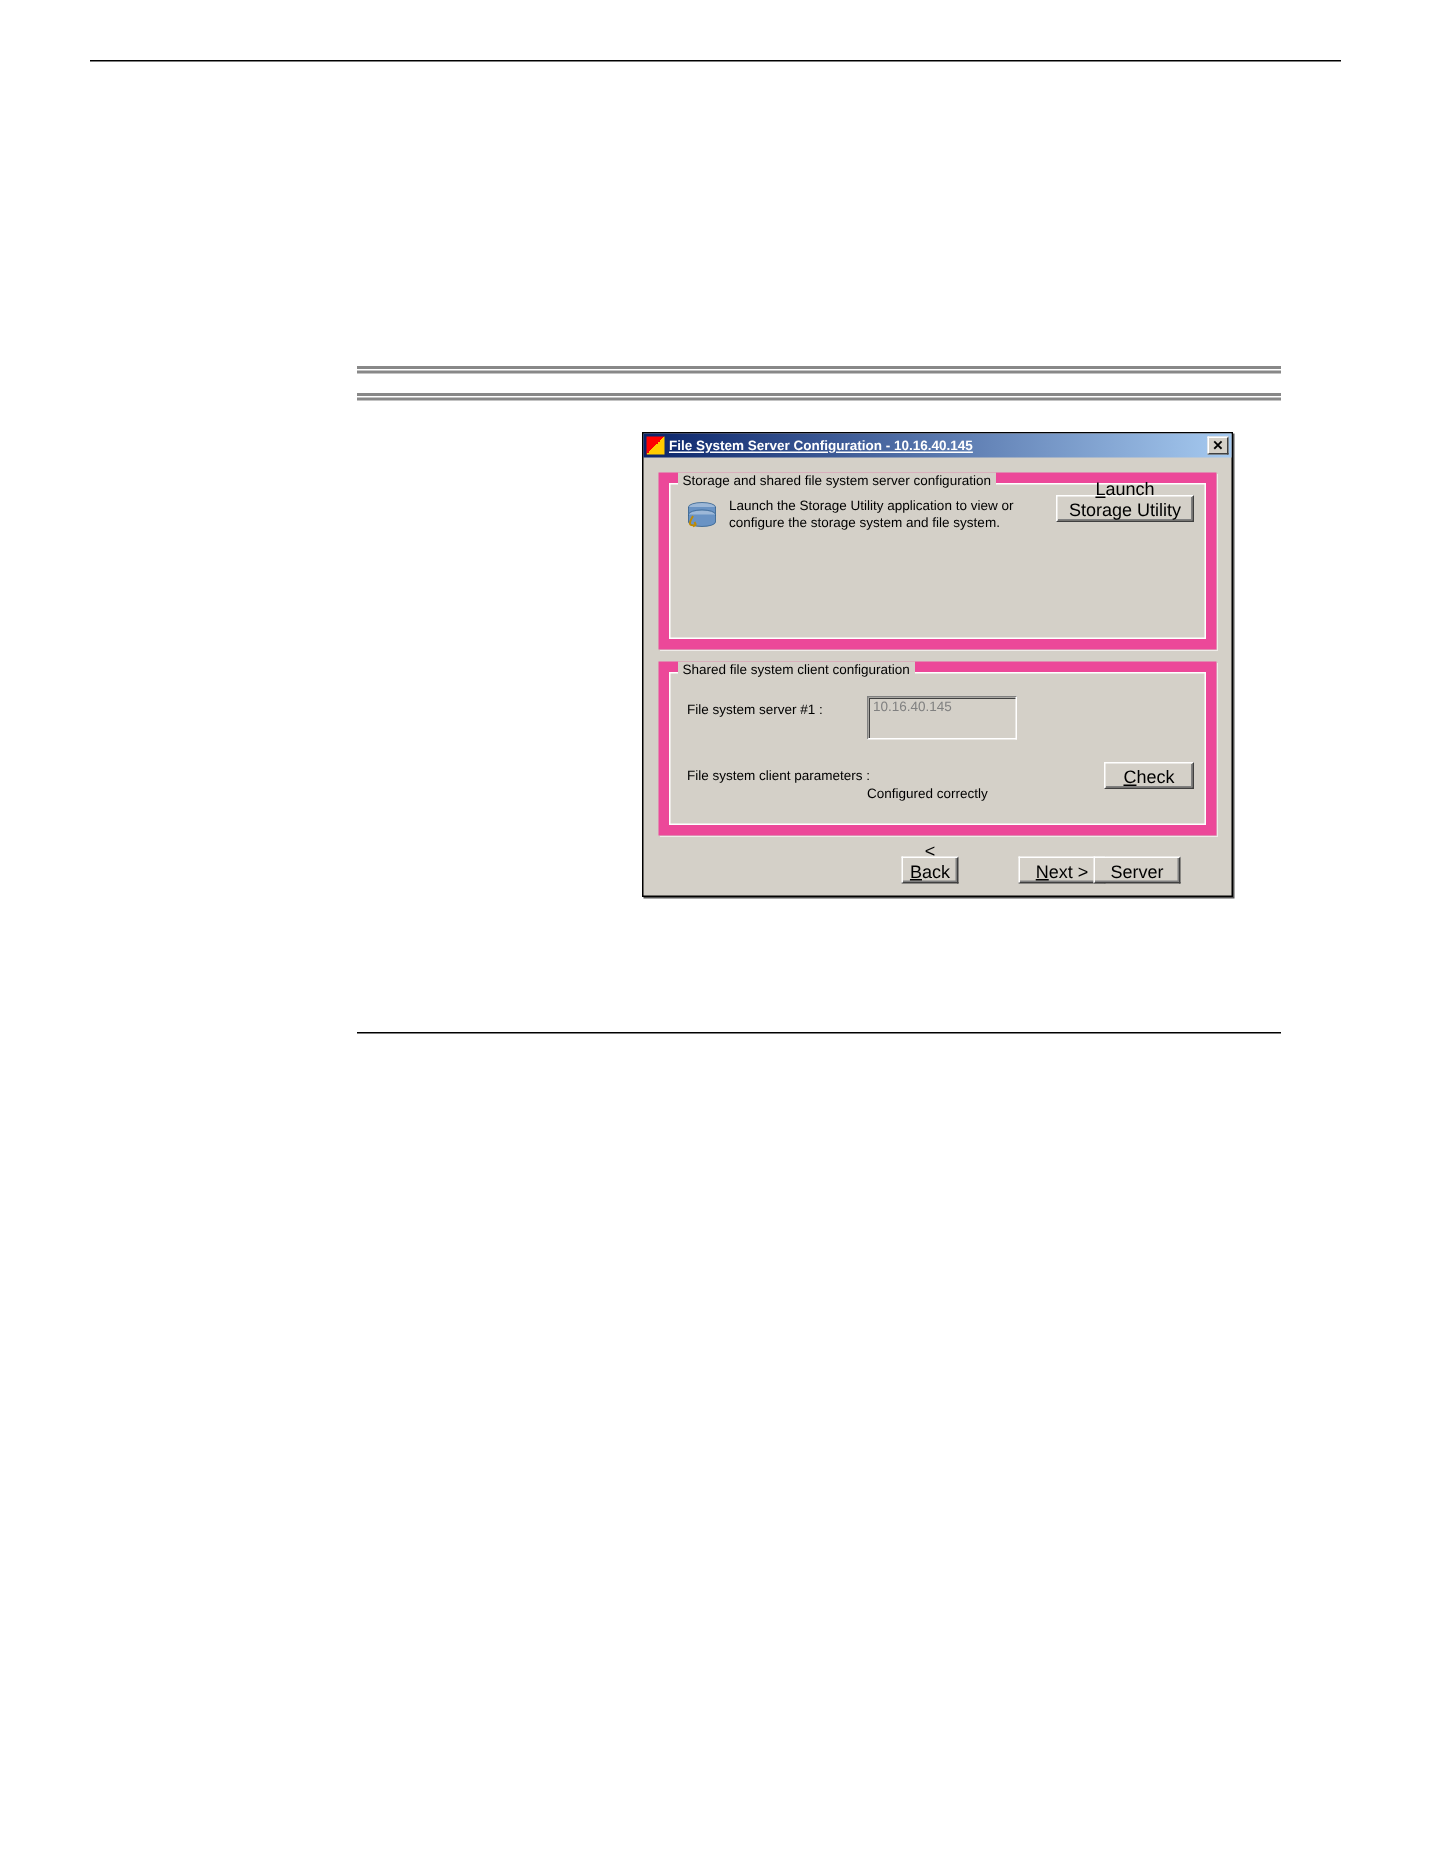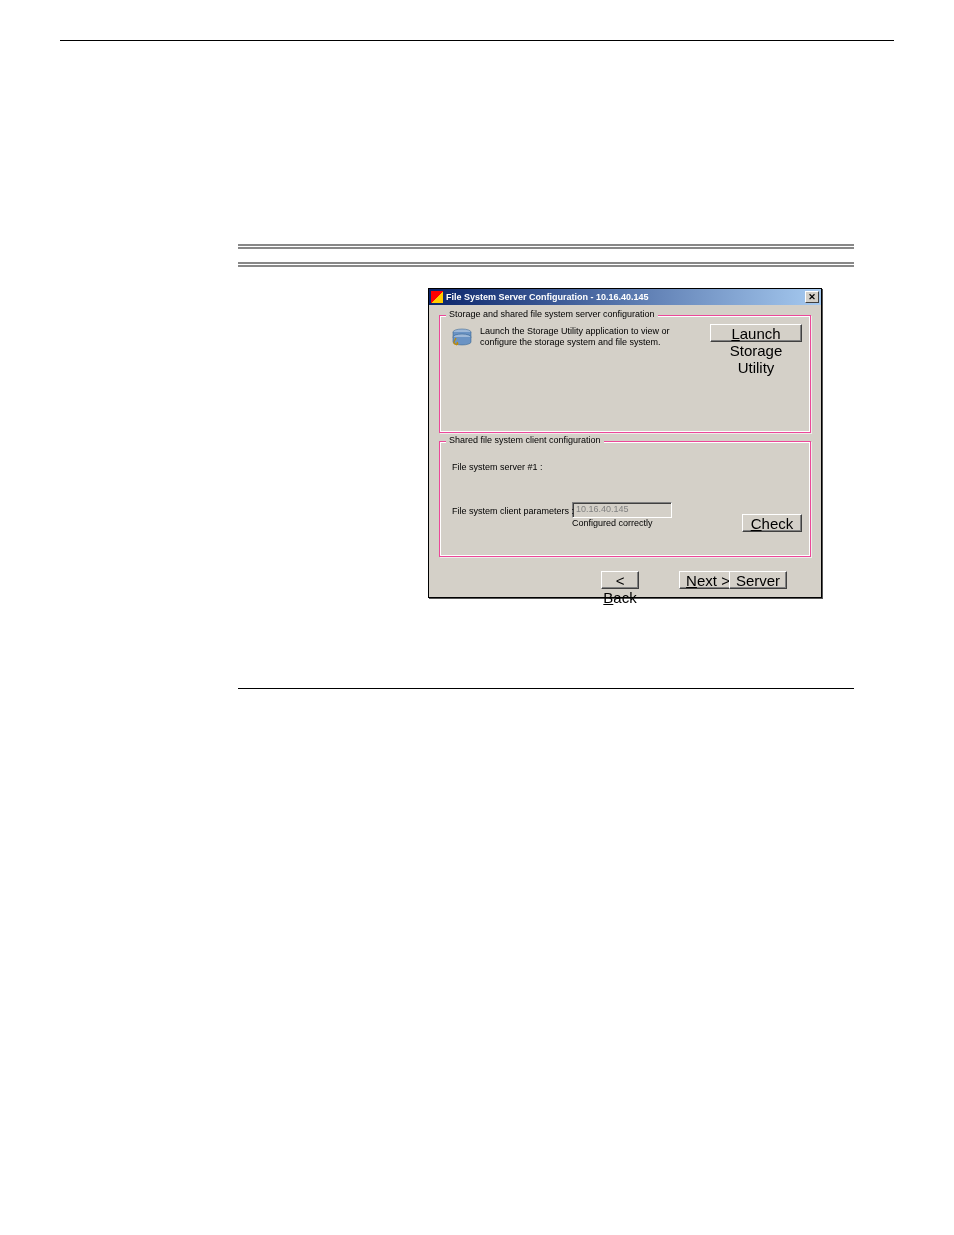--- a/index.html
+++ b/index.html
@@ -56,40 +56,40 @@
       padding: 0 2px;
       font-weight: bold;
       font-size: 9px;
     }
     .title-icon {
       width: 12px;
       height: 12px;
       margin-right: 3px;
       background: linear-gradient(135deg, #ff0000 50%, #ffcc00 50%);
     }
-    .title-text { flex: 1; white-space: nowrap; overflow: hidden; }
+    .title-text { flex: 1; white-space: nowrap; overflow: hidden; text-decoration: underline; }
     .close-btn {
       width: 14px;
       height: 12px;
       background: #d4d0c8;
       border: 1px solid #fff;
       border-right-color: #404040;
       border-bottom-color: #404040;
       color: #000;
       display: flex;
       align-items: center;
       justify-content: center;
       font-size: 9px;
       font-weight: bold;
       cursor: pointer;
       line-height: 1;
     }
     .groupbox {
       position: absolute;
-      border: 1px solid #ec4899;
+      border: 7px solid #ec4899;
       box-shadow: inset -1px -1px 0 #fff, inset 1px 1px 0 #fff, 1px 1px 0 rgba(255,255,255,0.6);
       border-radius: 0;
     }
     .groupbox .legend {
       position: absolute;
       top: -7px;
       left: 6px;
       background: #d4d0c8;
       padding: 0 3px;
       font-size: 9px;
@@ -113,50 +113,49 @@
       font-size: 9px;
       line-height: 1.25;
     }
     .win-button {
       position: absolute;
       background: #d4d0c8;
       border: 1px solid #404040;
       border-top-color: #fff;
       border-left-color: #fff;
       box-shadow: inset -1px -1px 0 #808080, inset 1px 1px 0 #d4d0c8;
-      font-size: 15px;
+      font-size: 12px;
       text-align: center;
       cursor: pointer;
       display: flex;
-      align-items: flex-start;
+      align-items: flex-end;
       justify-content: center;
       padding: 0 4px;
     }
     .btn-launch { top: 8px; right: 8px; width: 92px; height: 18px; }
     .label {
       position: absolute;
       font-size: 9px;
       white-space: nowrap;
     }
     .lbl-server { top: 20px; left: 12px; }
     .input-disabled {
       position: absolute;
       top: 16px;
       left: 132px;
       width: 100px;
-      height: 16px;
+      height: 29px;
       background: #d4d0c8;
       border: 1px solid #808080;
       border-bottom-color: #fff;
       border-right-color: #fff;
       box-shadow: inset 1px 1px 0 #404040;
       color: #808080;
       font-size: 9px;
       padding: 1px 3px;
-      margin-top: 44px;
     }
     .lbl-params { top: 64px; left: 12px; }
     .lbl-status { top: 64px; left: 132px; margin-top: 12px; }
     .btn-check { bottom: 24px; right: 8px; width: 60px; height: 18px; }
     .bottom-bar {
       position: absolute;
       bottom: 8px;
       left: 0;
       right: 0;
       height: 22px;

